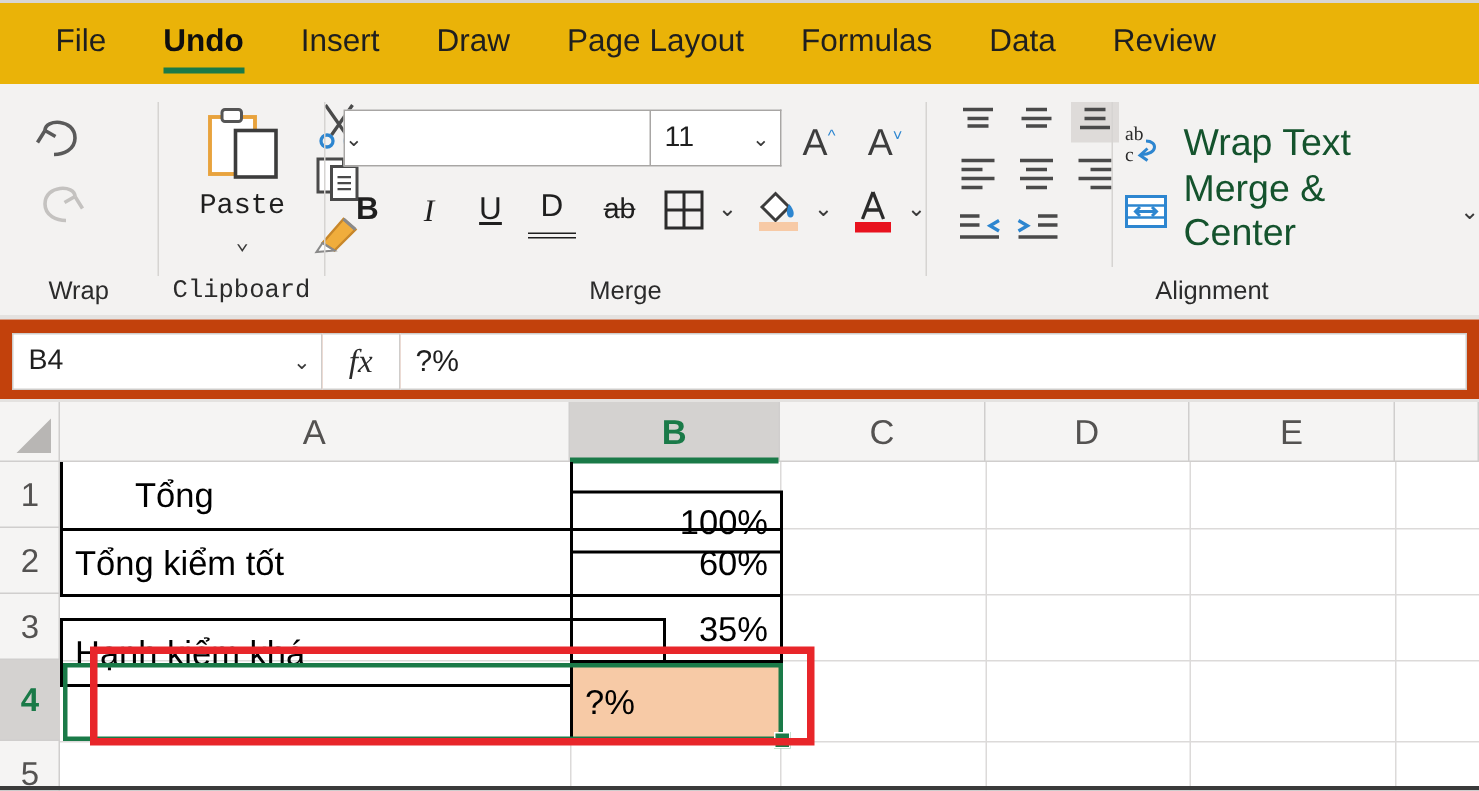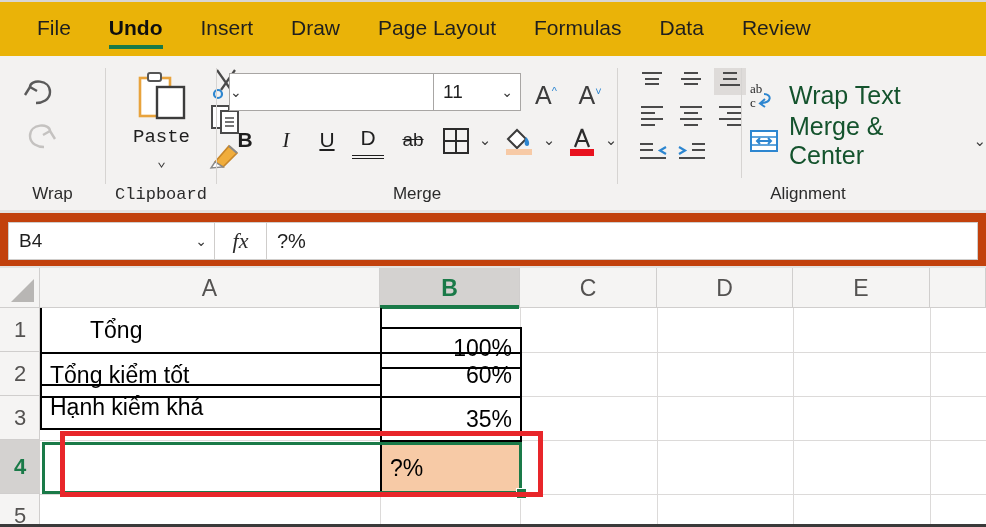--- a/index.html
+++ b/index.html
@@ -464,21 +464,21 @@
       <div class="gline-h" style="top:88px;"></div>
       <div class="gline-h" style="top:132px;"></div>
       <div class="gline-h" style="top:186px;"></div>
 
       <div class="cell bordered" style="left:0px;top:-2px;width:342px;height:48px;padding-left:48px;">Tổng</div>
       <div class="cell bordered right" style="left:340px;top:-2px;width:142px;height:42px;margin-top:21px;">100%</div>
 
       <div class="cell bordered" style="left:0px;top:44px;width:342px;height:46px;">Tổng kiểm tốt</div>
       <div class="cell bordered right" style="left:340px;top:44px;width:142px;height:46px;">60%</div>
 
-      <div class="cell bordered" style="left:0px;top:76px;width:342px;height:46px;">Hạnh kiểm khá</div>
+      <div class="cell bordered" style="left:0px;top:104px;width:404px;height:46px;">Hạnh kiểm khá</div>
       <div class="cell bordered right" style="left:340px;top:88px;width:142px;height:46px;">35%</div>
 
       <div class="cell bordered fillpeach" style="left:340px;top:132px;width:142px;height:56px;">?%</div>
 
       <div class="selbox" style="left:2px;top:134px;width:480px;height:52px;"></div>
       <div class="fillhandle" style="left:476px;top:180px;"></div>
     </div>
 
     <div class="sheet-bottom"></div>
   </div>

